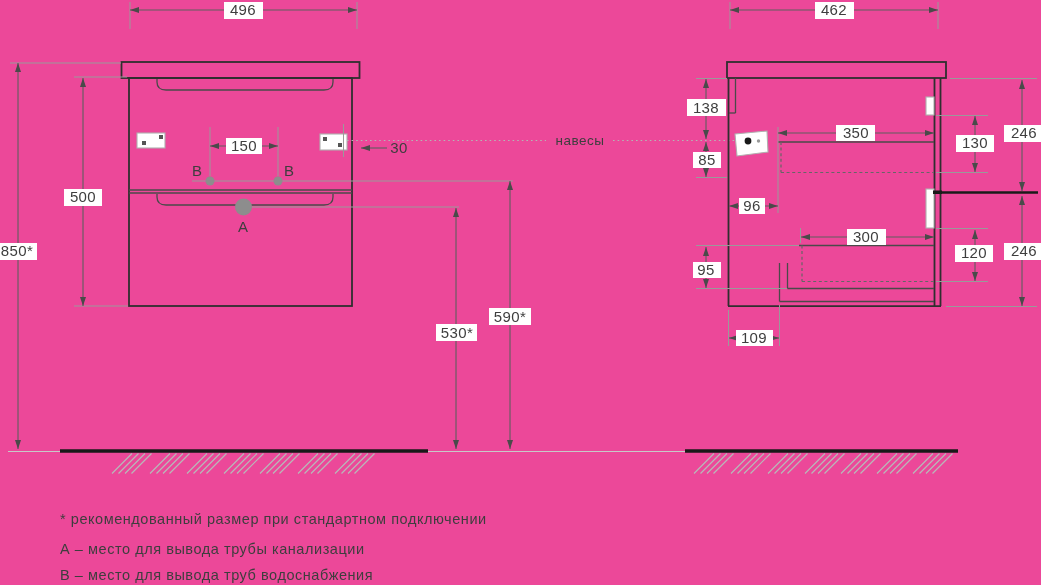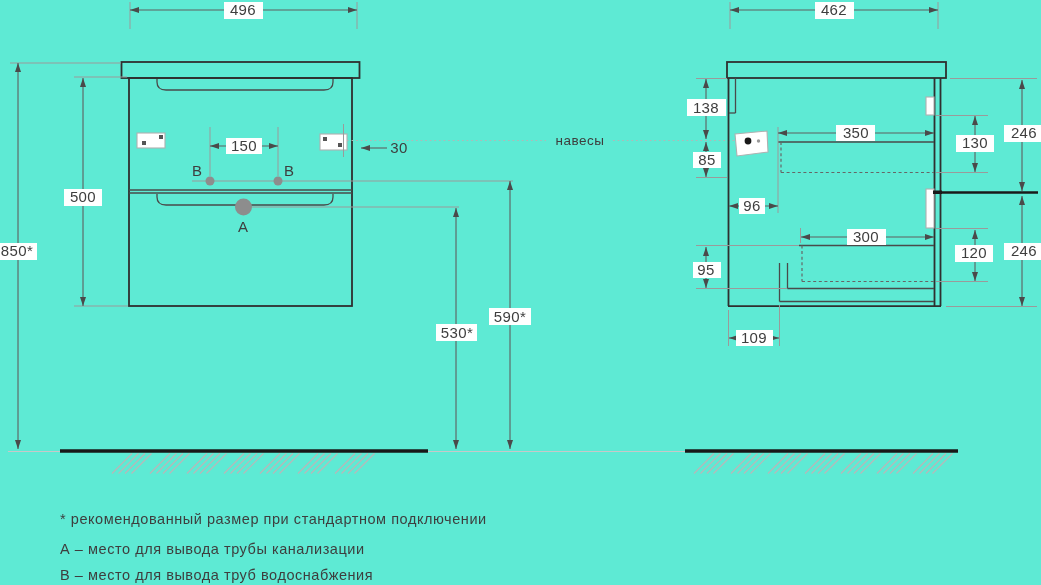--- a/index.html
+++ b/index.html
@@ -1,16 +1,16 @@
 <!DOCTYPE html>
 <html><head>
 <meta charset="utf-8">
 <style>
   html,body{margin:0;padding:0;background:#fff;}
-  .stage{position:relative;width:1041px;height:585px;background:#5eead4;overflow:hidden;
+  .stage{position:relative;width:1041px;height:585px;background:#ec4899;overflow:hidden;
          font-family:"Liberation Sans", sans-serif;text-align:center;}
   svg{display:block}
   text{fill:#3e3e3e;font-family:"Liberation Sans", sans-serif;}
   .dim{font-size:15px;letter-spacing:.4px;}
   .pt{font-size:15px;}
   .callout{font-size:13.5px;letter-spacing:.5px;}
   .legend{font-size:14.5px;letter-spacing:.55px;}
   .outline{stroke:#2f2f2f;stroke-width:1.8;fill:none;}
   .thin{stroke:#4a4a4a;stroke-width:1.3;fill:none;}
   .dimline{stroke:#5f5f5f;stroke-width:1.1;fill:none;}

